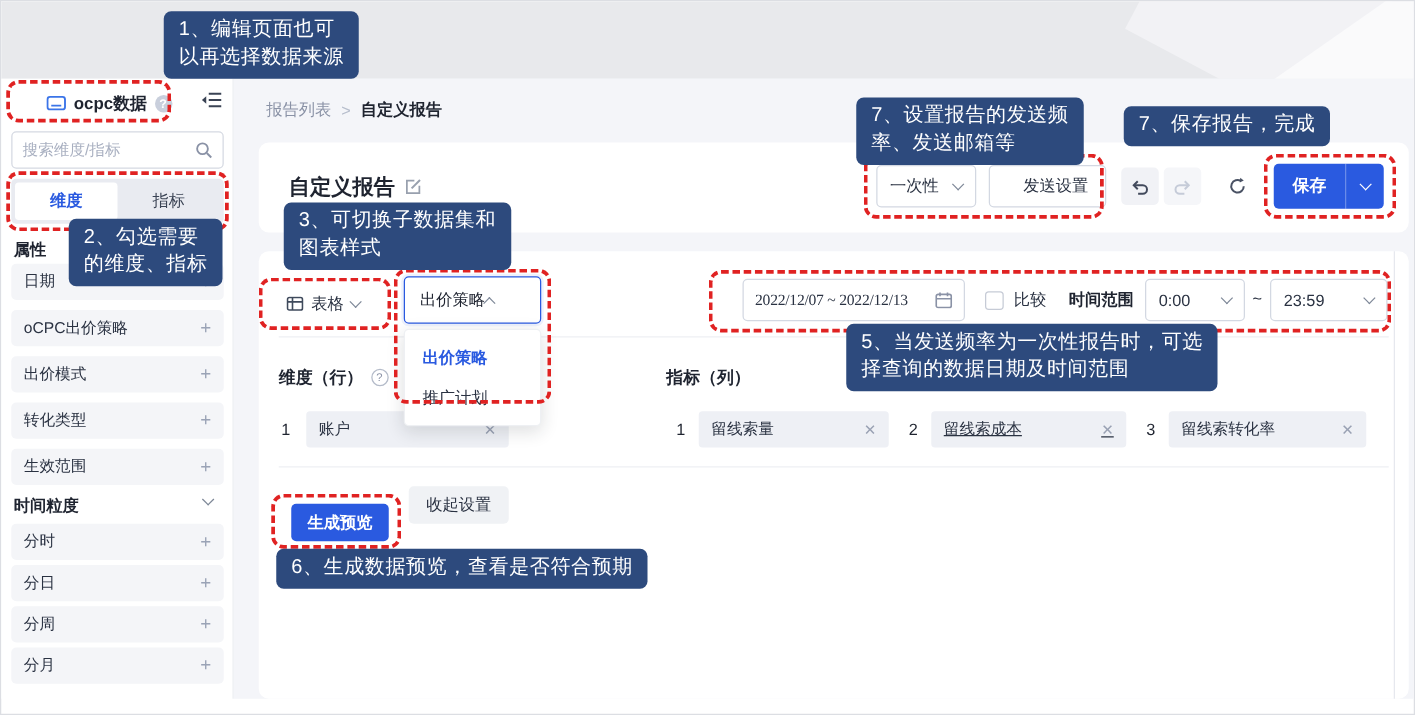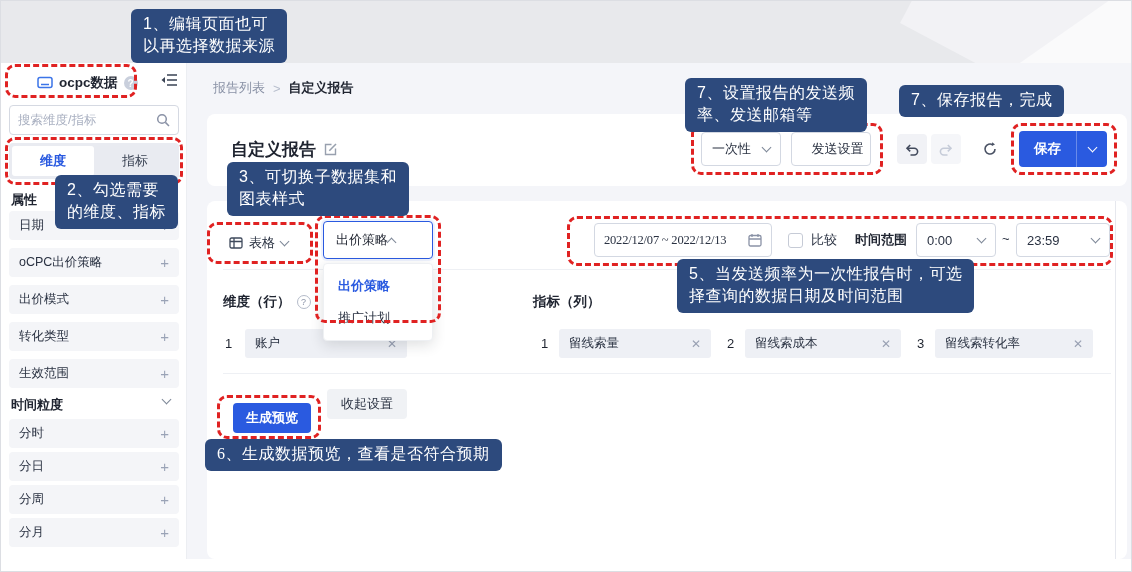--- a/index.html
+++ b/index.html
@@ -69,21 +69,21 @@
   .cv { display:inline-block; width:7px; height:7px; border-right:1.6px solid #7d8797;
         border-bottom:1.6px solid #7d8797; transform:rotate(45deg); margin-top:-3px; }
   .cv.up { transform:rotate(-135deg); margin-top:4px; }
   .cv.white { border-color:#fff; }
 
   .icon-btn { position:absolute; width:30px; height:30px; border-radius:4px; display:flex; align-items:center;
               justify-content:center; cursor:pointer; }
 
   
   .freq-sel { position:absolute; left:494px; top:18px; width:80px; height:34px; }
-  .send-btn { position:absolute; left:584px; top:18px; width:80px; height:34px;padding-left:13px; }
+  .send-btn { position:absolute; left:584px; top:18px; width:94px; height:34px;padding-left:13px; }
   .save-btn { position:absolute; left:812px; top:17px; width:88px; height:36px; background:#2a5ae0;
               border-radius:4px; display:flex; cursor:pointer; }
   .save-main { flex:1; display:flex; align-items:center; justify-content:center; color:#fff; font-size:13.5px;
                font-weight:bold; border-right:1px solid rgba(255,255,255,.3); }
   .save-caret { width:30px; display:flex; align-items:center; justify-content:center; }
 
   
   .chart-type { position:absolute; left:16px; top:26px; height:32px; display:flex; align-items:center; gap:6px;
                 font-size:13px; color:#2a3242; cursor:pointer; padding:0 6px; }
   .ds-select { position:absolute; left:116px; top:20px; width:110px; height:38px; border:1px solid #2a5ae0;
@@ -325,21 +325,21 @@
       <span>账户</span>
       <span class="x">✕</span>
     </div>
 
     <span class="chip-num" style="left:334px;">1</span>
     <div class="chip" style="left:352px; width:152px;">
       <span>留线索量</span>
       <span class="x">✕</span>
     </div>
     <span class="chip-num" style="left:520px;">2</span>
-    <div class="chip" style="left:538px; width:156px;">
+    <div class="chip" style="left:538px; width:156px;text-decoration:underline;">
       <span>留线索成本</span>
       <span class="x">✕</span>
     </div>
     <span class="chip-num" style="left:710px;">3</span>
     <div class="chip" style="left:728px; width:158px;">
       <span>留线索转化率</span>
       <span class="x">✕</span>
     </div>
 
     <div class="divider" style="top:172px;"></div>
@@ -370,20 +370,20 @@
       <div>图表样式</div>
   </div>
   <div class="ann" style="left:684px; top:77px;">
     <div>7、设置报告的发送频</div>
       <div>率、发送邮箱等</div>
   </div>
   <div class="ann" style="left:676px; top:258px;">
     <div>5、当发送频率为一次性报告时，可选</div>
       <div>择查询的数据日期及时间范围</div>
   </div>
-  <div class="ann" style="left:204px; top:438px;font-family:Liberation Serif, serif;">
+  <div class="ann" style="left:220px; top:438px;">
     <div>6、生成数据预览，查看是否符合预期</div>
   </div>
   <div class="ann" style="left:898px; top:84px;">
     <div>7、保存报告，完成</div>
   </div>
 
 </div>
 
 </body></html>

